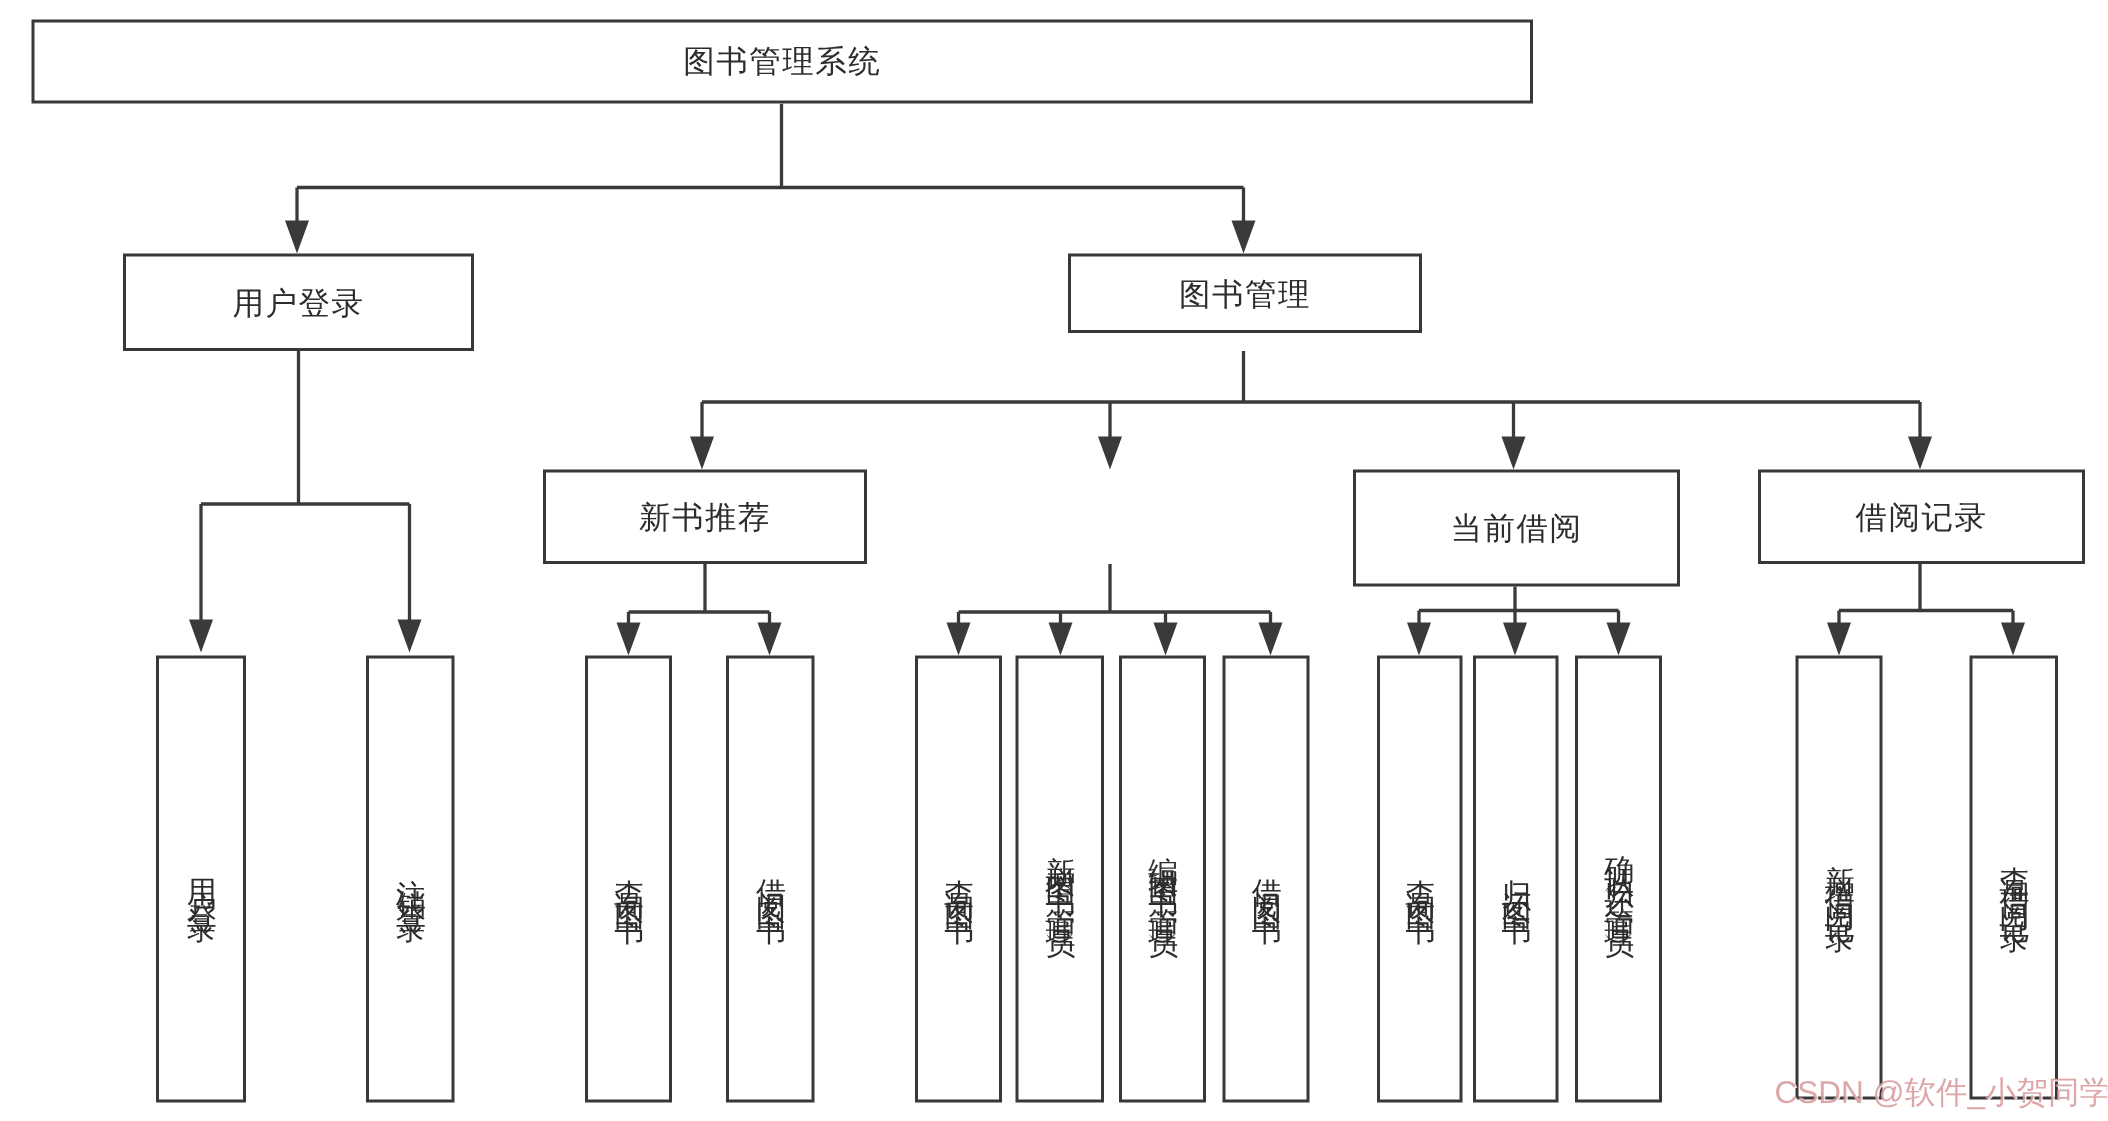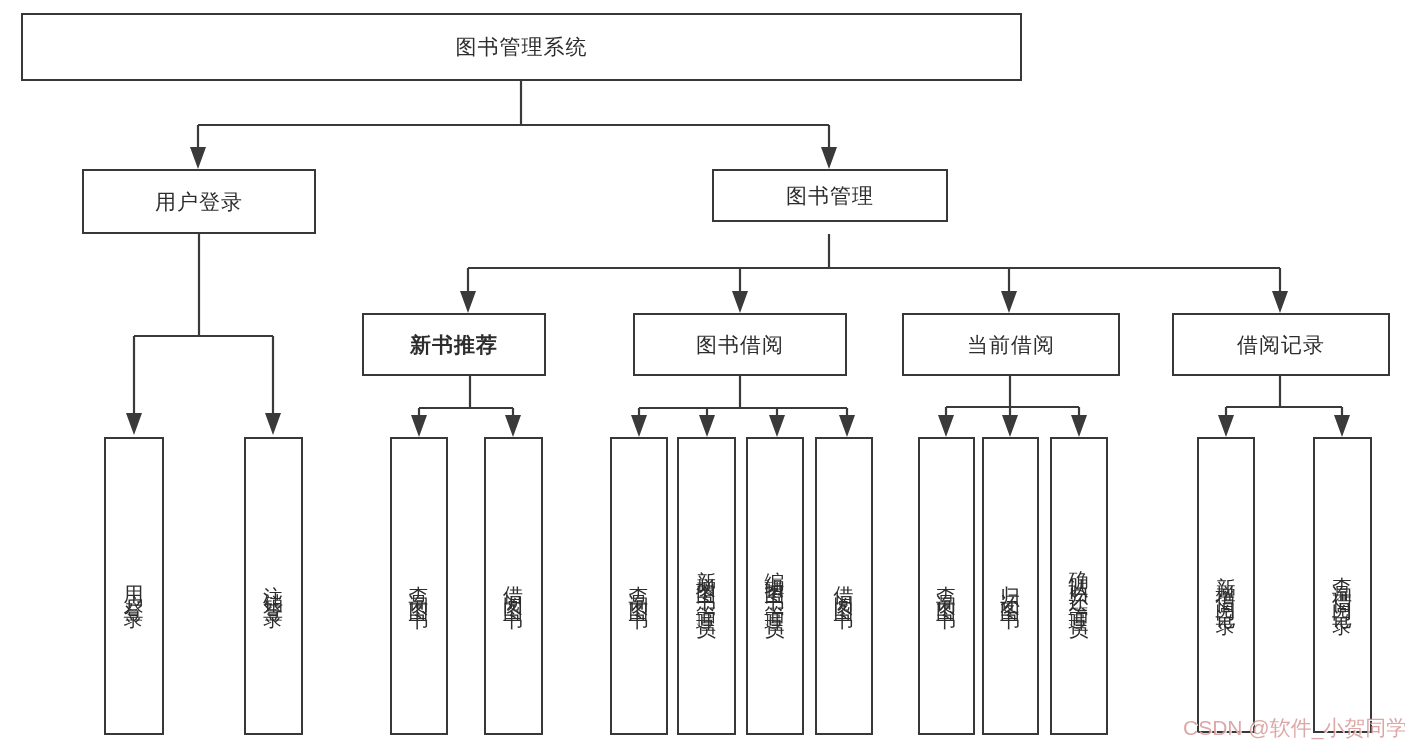--- a/index.html
+++ b/index.html
@@ -68,38 +68,35 @@
       M1001 291 L1017 291 L1009 313 Z  M1272 291 L1288 291 L1280 313 Z
       M126 413 L142 413 L134 435 Z  M265 413 L281 413 L273 435 Z
       M411 415 L427 415 L419 437 Z  M505 415 L521 415 L513 437 Z
       M631 415 L647 415 L639 437 Z  M699 415 L715 415 L707 437 Z
       M769 415 L785 415 L777 437 Z  M839 415 L855 415 L847 437 Z
       M938 415 L954 415 L946 437 Z  M1002 415 L1018 415 L1010 437 Z
       M1071 415 L1087 415 L1079 437 Z
       M1218 415 L1234 415 L1226 437 Z  M1334 415 L1350 415 L1342 437 Z"></path>
   </svg>
 
-  <div class="node h" style="left:21px; top:13px; width:1001px; height:68px;">
+  <div class="node h" style="left:21px; top:13px; width:1001px; height:56px;">
     <span>图书管理系统</span>
   </div>
 
   <div class="node h" style="left:82px; top:169px; width:234px; height:65px;">
     <span>用户登录</span>
   </div>
   <div class="node h" style="left:712px; top:169px; width:236px; height:53px;">
     <span>图书管理</span>
   </div>
 
-  <div class="node h" style="left:362px; top:313px; width:184px; height:63px;font-weight:bold;">
+  <div class="node h" style="left:362px; top:313px; width:216px; height:63px;">
     <span>新书推荐</span>
   </div>
-  <div class="node h" style="left:633px; top:313px; width:214px; height:63px;">
-    <span>图书借阅</span>
-  </div>
-  <div class="node h" style="left:902px; top:313px; width:218px; height:63px;">
+  <div class="node h" style="left:902px; top:313px; width:218px; height:78px;">
     <span>当前借阅</span>
   </div>
   <div class="node h" style="left:1172px; top:313px; width:218px; height:63px;">
     <span>借阅记录</span>
   </div>
 
   <div class="node v" style="left:104px; top:437px; width:60px; height:298px;">
     <span class="vtext">用户登录</span>
   </div>
   <div class="node v" style="left:244px; top:437px; width:59px; height:298px;">

